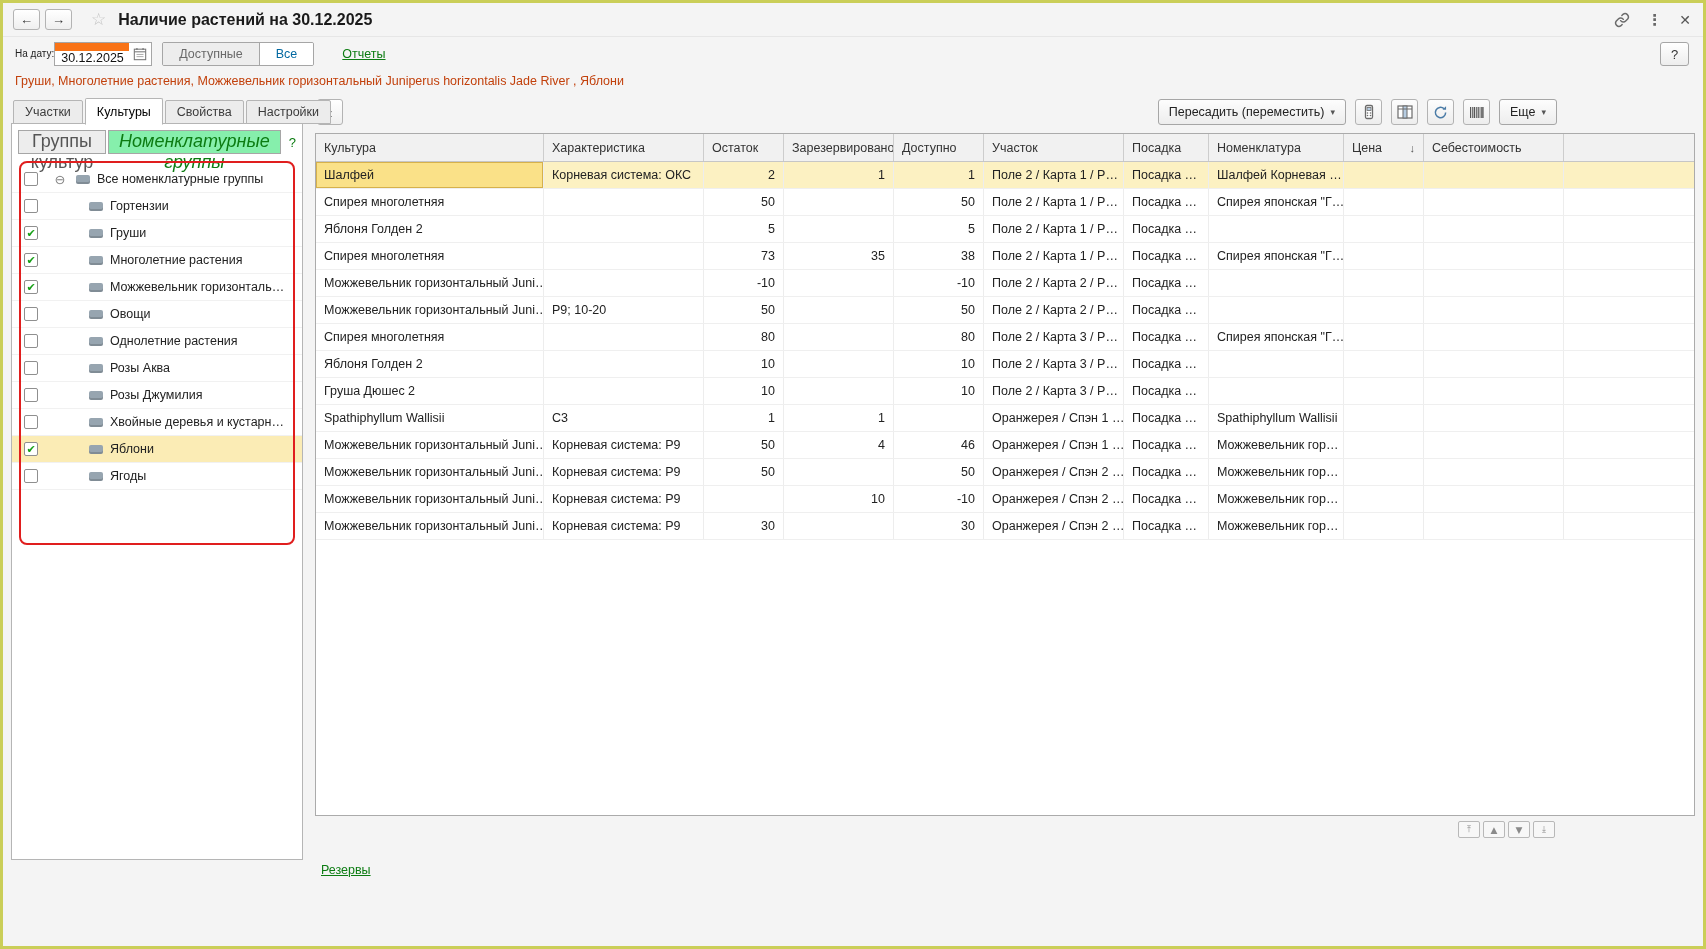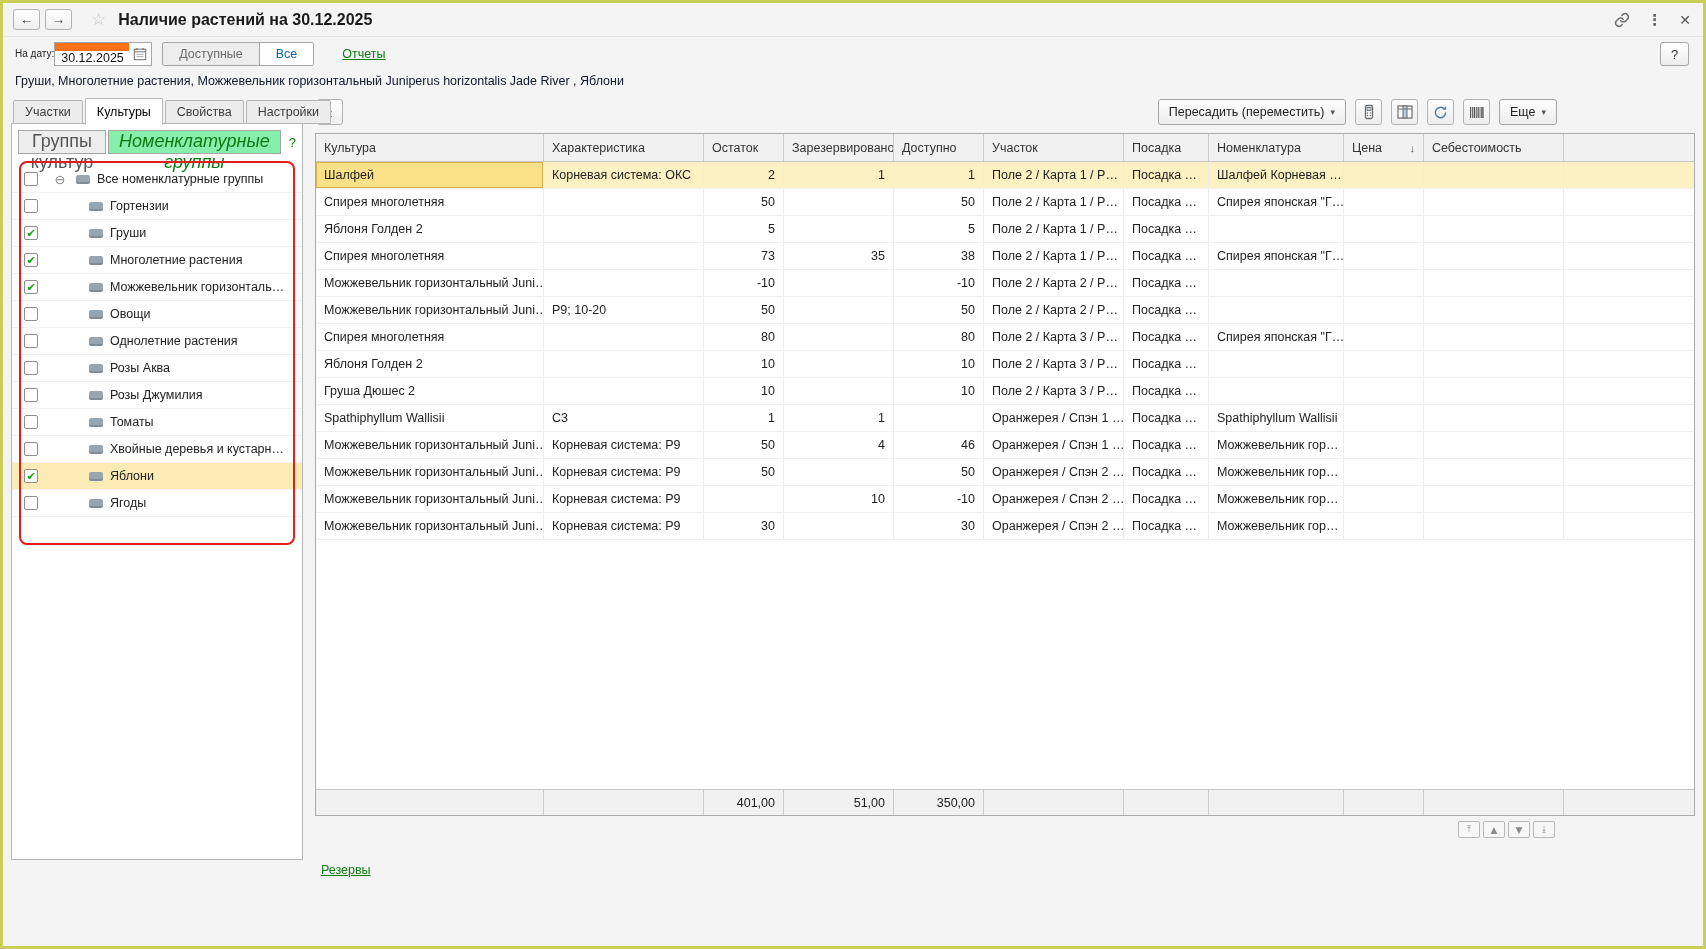--- a/index.html
+++ b/index.html
@@ -24,21 +24,21 @@
   .datefield { display:inline-flex; align-items:flex-end; height:24px; border:1px solid #a6a6a6; background:#f97316; }
   .datefield input { border:none; outline:none; width:74px; padding:0 2px 0 6px; font-size:12.5px; color:#111; }
   .calbtn { width:22px; height:22px; border:none; background:#fff; display:flex; align-items:center; justify-content:center; }
   .seg { display:inline-flex; height:24px; border:1px solid #a6a6a6; border-radius:2px; overflow:hidden; margin-left:10px; }
   .seg button { border:none; padding:0 16px; font-size:12.5px; background:#ededed; color:#6a6a6a; }
   .seg button.selected { background:#fff; color:#0369a1; }
   .seg button + button { border-left:1px solid #a6a6a6; }
   .glink { color:#0c7c12; text-decoration:underline; font-size:12.5px; }
   .bar2 .glink { margin-left:28px; }
   .helpbtn { position:absolute; right:14px; top:2px; width:29px; height:24px; border:1px solid #a6a6a6; border-radius:3px; background:linear-gradient(#ffffff,#ededed); color:#333; font-size:13px; }
-  .filter-line { position:absolute; top:71px; left:12px; right:12px; font-size:12.5px; color:#0f172a; white-space:nowrap; overflow:hidden; }
+  .filter-line { position:absolute; top:71px; left:12px; right:12px; font-size:12.5px; color:#c2410c; white-space:nowrap; overflow:hidden; }
 
   
   .sidebar { position:absolute; left:8px; top:94px; width:292px; height:764px; }
   .tabs { display:flex; height:27px; align-items:flex-end; position:relative; z-index:3; padding-left:2px; }
   .tab { border:1px solid #b5b5b5; background:#ececec; color:#3c3c3c; font-size:12.5px; padding:0 11px; height:24px; margin-right:2px; border-radius:2px 2px 0 0; }
   .tab.active { background:#fff; height:27px; color:#000; border-bottom:1px solid #fff; margin-bottom:-1px; }
   .panel { position:absolute; top:26px; left:0; width:292px; height:737px; background:#fff; border:1px solid #b5b5b5; }
   .toggles { display:flex; align-items:center; padding:6px 6px 0 6px; }
   .tgl-group { display:inline-flex; gap:2px; }
   .tgl { height:24px; border:1px solid #a6a6a6; background:#ededed; color:#555; font-size:18px; padding:0 10px; }
@@ -197,26 +197,20 @@
         <div class="tree-row">
           <span class="cb"></span>
           <span class="indent"></span>
           <span class="gico"></span>
           <span class="tlabel">Розы Джумилия</span>
         </div>
         <div class="tree-row">
           <span class="cb"></span>
           <span class="indent"></span>
           <span class="gico"></span>
-          <span class="tlabel">Томаты</span>
-        </div>
-        <div class="tree-row">
-          <span class="cb"></span>
-          <span class="indent"></span>
-          <span class="gico"></span>
           <span class="tlabel">Хвойные деревья и кустарн…</span>
         </div>
         <div class="tree-row hl">
           <span class="cb checked">✔</span>
           <span class="indent"></span>
           <span class="gico"></span>
           <span class="tlabel">Яблони</span>
         </div>
         <div class="tree-row">
           <span class="cb"></span>
@@ -493,33 +487,20 @@
           <div class="td c4 num">30</div>
           <div class="td c5">Оранжерея / Спэн 2 …</div>
           <div class="td c6">Посадка …</div>
           <div class="td c7">Можжевельник гор…</div>
           <div class="td c8 num"></div>
           <div class="td c9 num"></div>
           <div class="td c10"></div>
         </div>
       </div>
     <div class="tspacer"></div>
-    <div class="tfoot">
-        <div class="tf c0"></div>
-        <div class="tf c1"></div>
-        <div class="tf c2 num">401,00</div>
-        <div class="tf c3 num">51,00</div>
-        <div class="tf c4 num">350,00</div>
-        <div class="tf c5"></div>
-        <div class="tf c6"></div>
-        <div class="tf c7"></div>
-        <div class="tf c8 num"></div>
-        <div class="tf c9 num"></div>
-        <div class="tf c10"></div>
-      </div>
   </div>
 
   <div class="tablenav">
       <button>⤒</button>
       <button>▲</button>
       <button>▼</button>
       <button>⤓</button>
     </div>
 
   <a class="glink reserves">Резервы</a>

